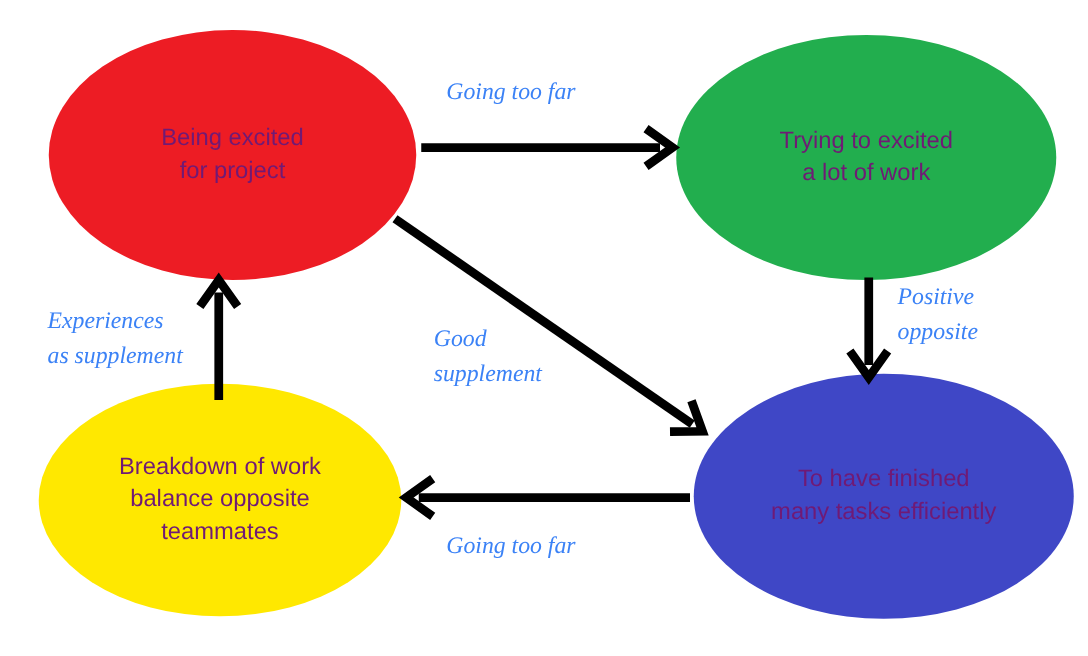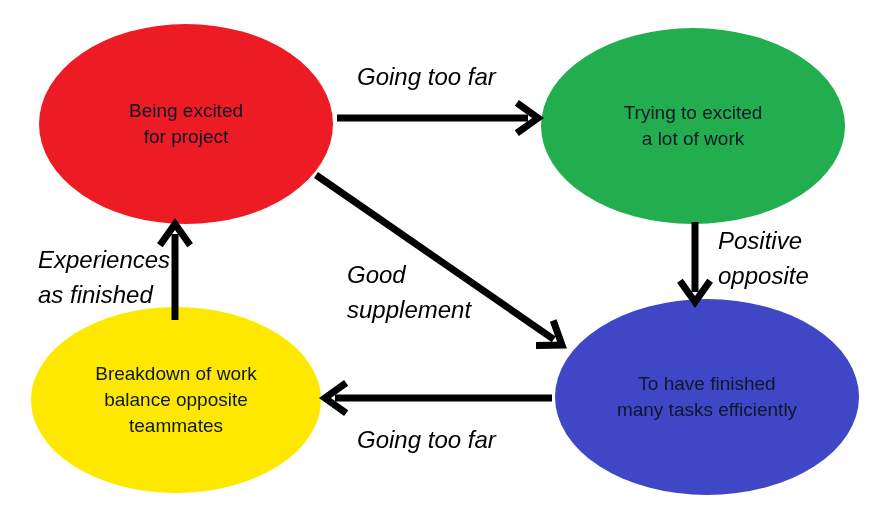--- a/index.html
+++ b/index.html
@@ -18,33 +18,33 @@
   #diagram-svg {
     position: absolute;
     top: 0;
     left: 0;
     width: 870px;
     height: 525px;
   }
   .node-label {
     position: absolute;
     text-align: center;
-    color: #0f172a;
+    color: #701a75;
     font-family: "Liberation Sans", sans-serif;
     font-size: 19px;
     line-height: 1.38;
     white-space: pre-line;
     pointer-events: none;
   }
   .edge-label {
     position: absolute;
-    color: #000000;
-    font-family: Liberation Sans, sans-serif;
+    color: #3b82f6;
+    font-family: Liberation Serif, serif;
     font-style: italic;
-    font-size: 24px;
+    font-size: 19px;
     line-height: 1.45;
     white-space: pre-line;
   }
 </style>
 </head>
 <body>
 
 <div id="canvas">
 
   <svg id="diagram-svg" viewBox="0 0 870 525">
@@ -88,18 +88,18 @@
       <div class="node-label" style="left: 31px; top: 307px; width: 290px; height: 186px; display: flex; align-items: center; justify-content: center;">Breakdown of work
 balance opposite
 teammates</div>
     </div>
   <div id="edge-labels">
       <div class="edge-label" style="left: 357px; top: 60px;">Going too far</div>
       <div class="edge-label" style="left: 718px; top: 224px;">Positive
 opposite</div>
       <div class="edge-label" style="left: 357px; top: 423px;">Going too far</div>
       <div class="edge-label" style="left: 38px; top: 243px;">Experiences
-as finished</div>
+as supplement</div>
       <div class="edge-label" style="left: 347px; top: 258px;">Good
 supplement</div>
     </div>
 
 </div>
 
 </body></html>

